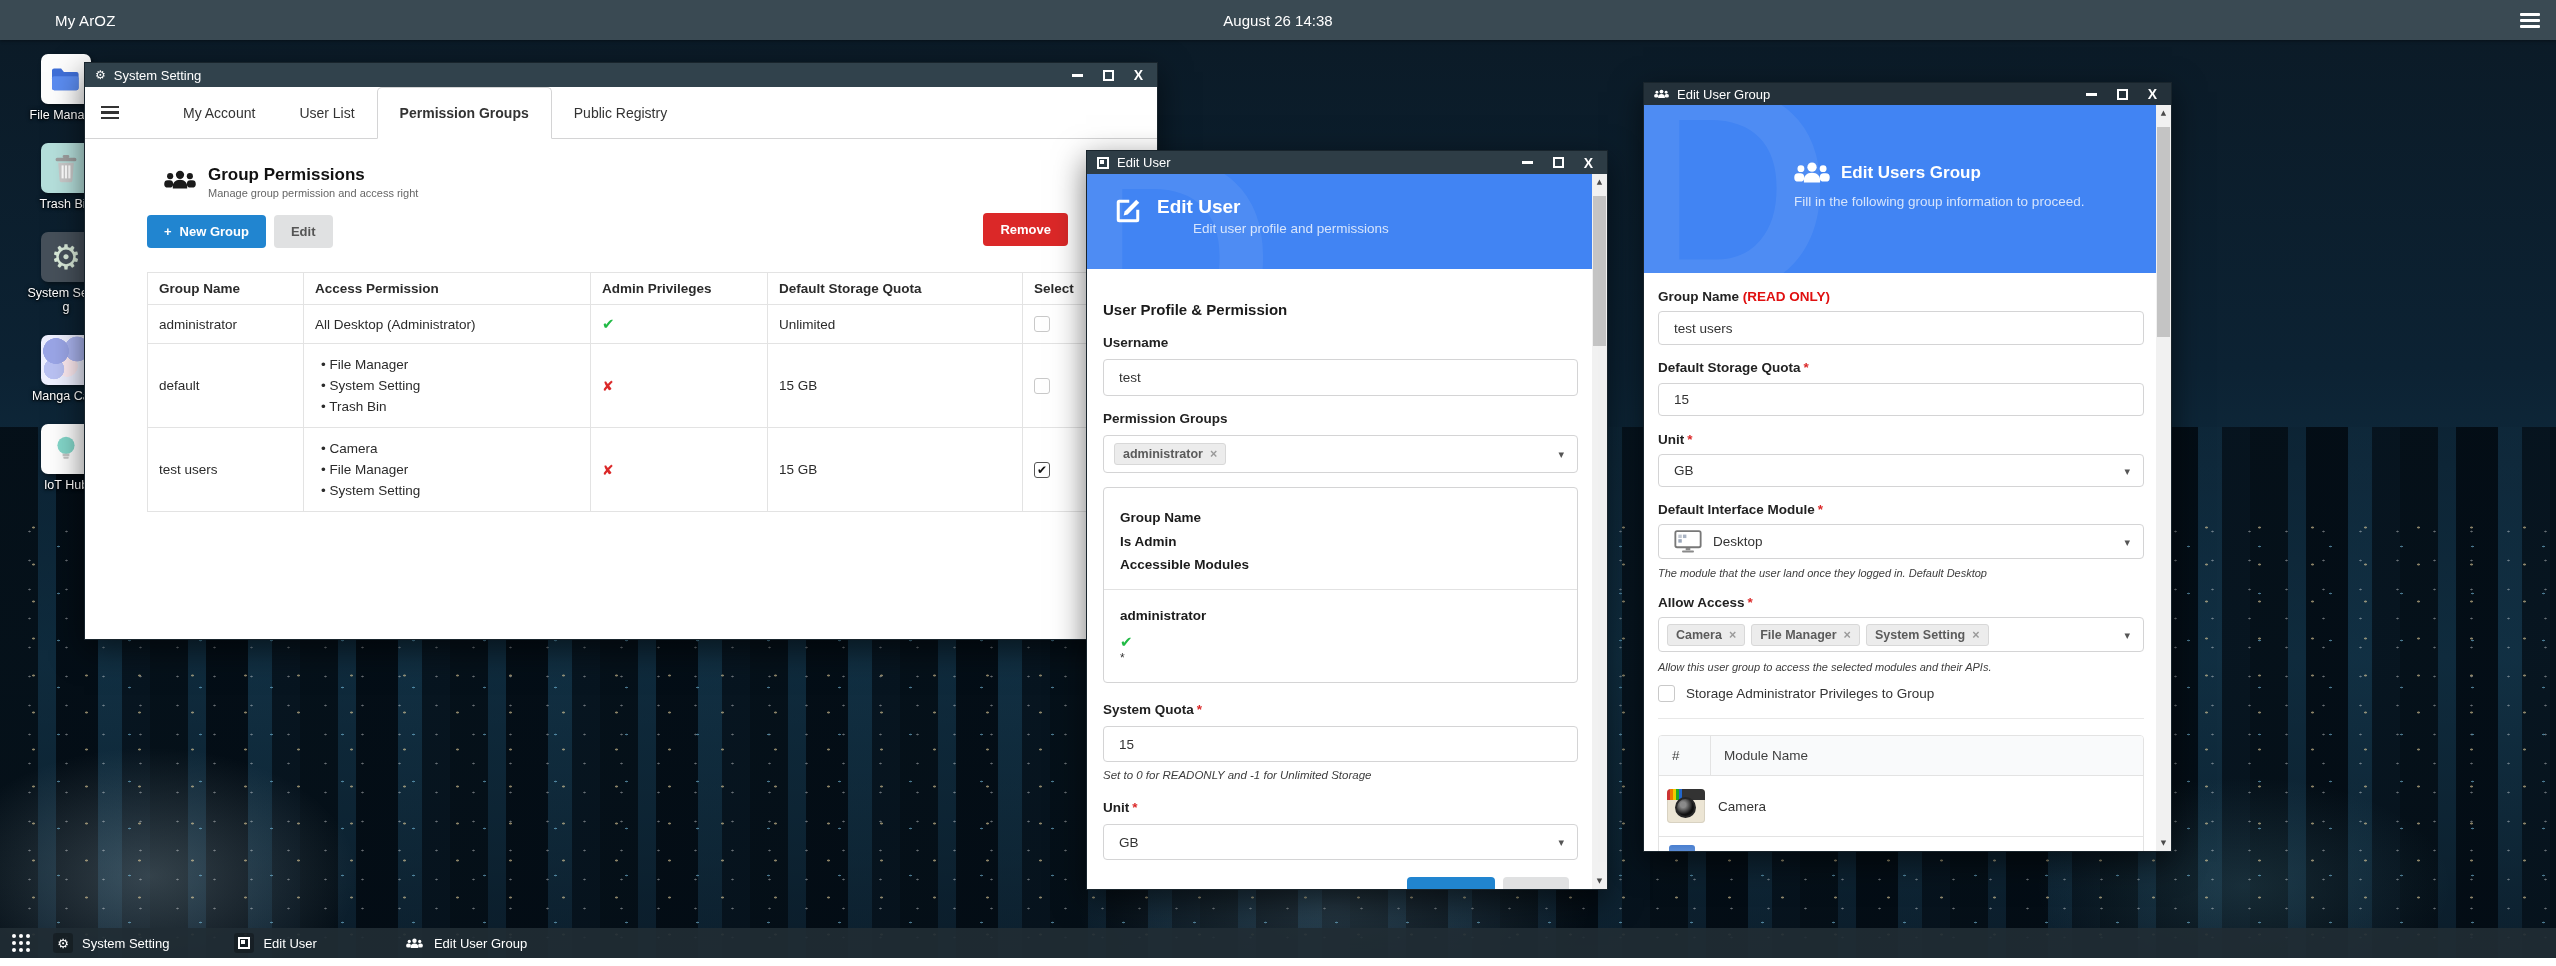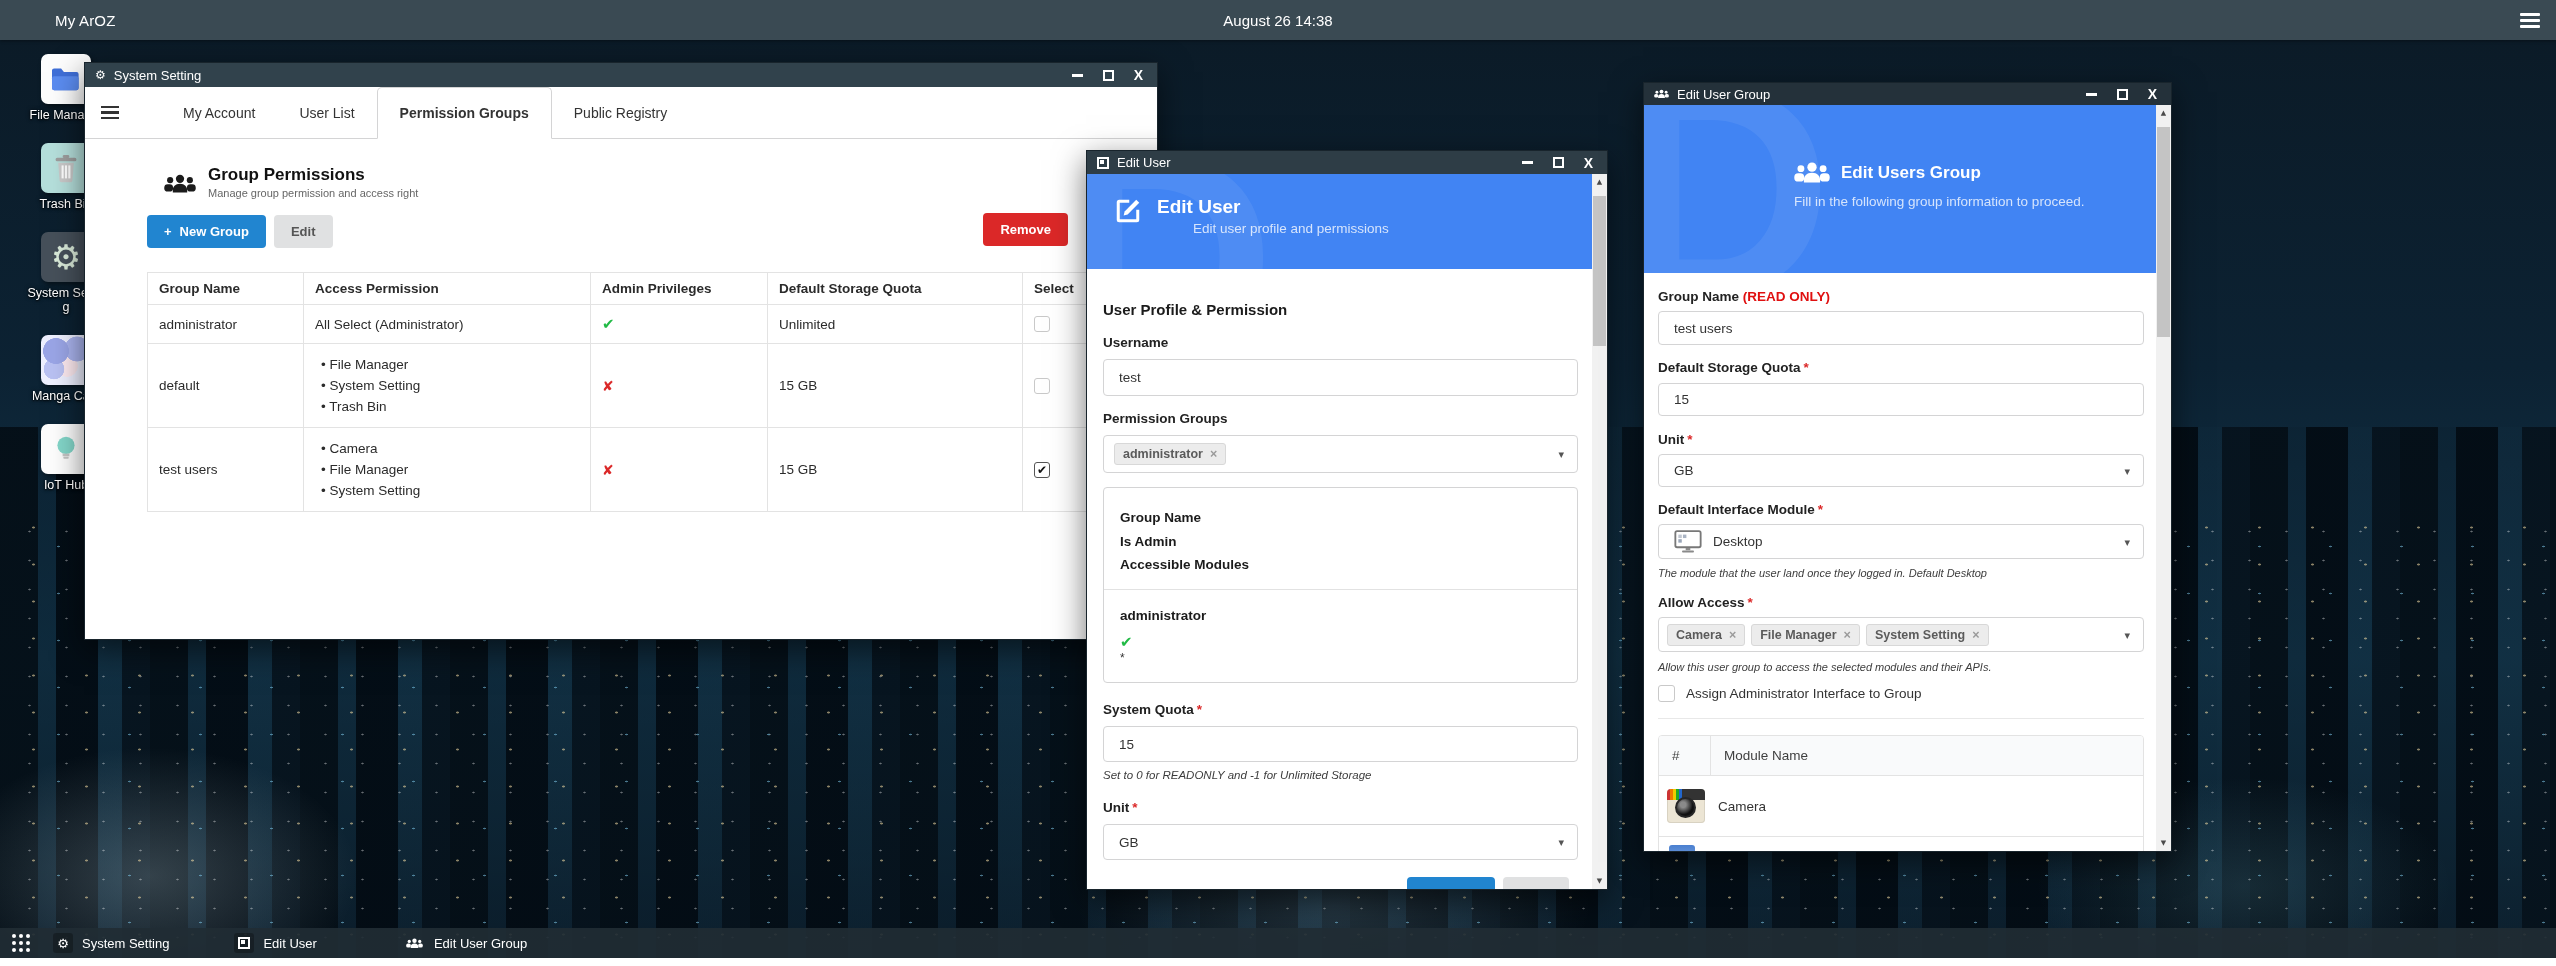--- a/index.html
+++ b/index.html
@@ -108,21 +108,21 @@
   #w-ss .tbar { height:24px; background:#31424c; }
   #w-ss .gear { font-size:12px; color:#fff; }
   .tabrow { height:52px; border-bottom:1px solid #d4d4d5; display:flex; align-items:stretch;
     padding-left:16px; position:relative; }
   .hamb { align-self:center; width:18px; margin-right:42px; cursor:pointer; }
   .hamb i { display:block; height:2.5px; background:#333; margin:2.8px 0; }
   .tab { display:flex; align-items:center; padding:0 22px; font-size:14px; color:#333; cursor:pointer; }
   .tab.active { font-weight:bold; border:1px solid #d4d4d5; border-bottom:1px solid #fff;
     margin-bottom:-1px; border-radius:5px 5px 0 0; background:#fff; }
   .ss-content { padding-left:62px; }
-  .gp-head { margin-top:26px; display:flex; align-items:center; }
+  .gp-head { margin-top:26px; display:flex; align-items:flex-start; }
   .gp-head svg { margin-left:17px; margin-top:4px; }
   .gp-ttl { margin-left:12px; }
   .gp-ttl h2 { font-size:17px; color:#111; }
   .gp-ttl p  { font-size:11px; color:#666; margin-top:2px; }
   .btnrow { margin-top:16px; display:flex; gap:8px; position:relative; height:33px; width:1012px; }
   .btnrow .btn { height:33px; padding:0 17px; }
   .btn-new .plus { margin-right:8px; font-weight:bold; }
   .btn-remove { position:absolute; right:91px; top:-2px; }
   .ss-table { margin-top:24px; width:999px; border-collapse:collapse; font-size:13.5px; color:#2b2b2b; }
   .ss-table th, .ss-table td { border:1px solid #e3e3e3; text-align:left; vertical-align:middle; }
@@ -338,21 +338,21 @@
             <th class="c1">Group Name</th>
             <th class="c2">Access Permission</th>
             <th class="c3">Admin Privileges</th>
             <th class="c4">Default Storage Quota</th>
             <th>Select</th>
           </tr>
         </thead>
         <tbody>
           <tr>
             <td>administrator</td>
-            <td>All Select (Administrator)</td>
+            <td>All Desktop (Administrator)</td>
             <td><span class="ok glyph">✔</span></td>
             <td>Unlimited</td>
             <td>
                 <span class="cbx sel-cb"></span>
               </td>
           </tr>
           <tr>
             <td>default</td>
             <td>
               <ul class="modlist">
@@ -546,21 +546,21 @@
         </span>
         <span class="tag">
           <span>System Setting</span>
           <span class="x">×</span>
         </span>
         <span class="caret glyph">▾</span>
       </div>
       <div class="hint h-aa">Allow this user group to access the selected modules and their APIs.</div>
       <div class="adminrow">
         <span class="cbx"></span>
-        <span class="txt">Assign Administrator Interface to Group</span>
+        <span class="txt">Storage Administrator Privileges to Group</span>
       </div>
       <div class="eug-div"></div>
       <div class="modtable">
         <div class="mt-head">
           <span class="mt-c1">#</span>
           <span class="mt-name">Module Name</span>
         </div>
         <div class="mt-row">
           <span class="cam-icon"></span>
           <span class="mt-name">Camera</span>

